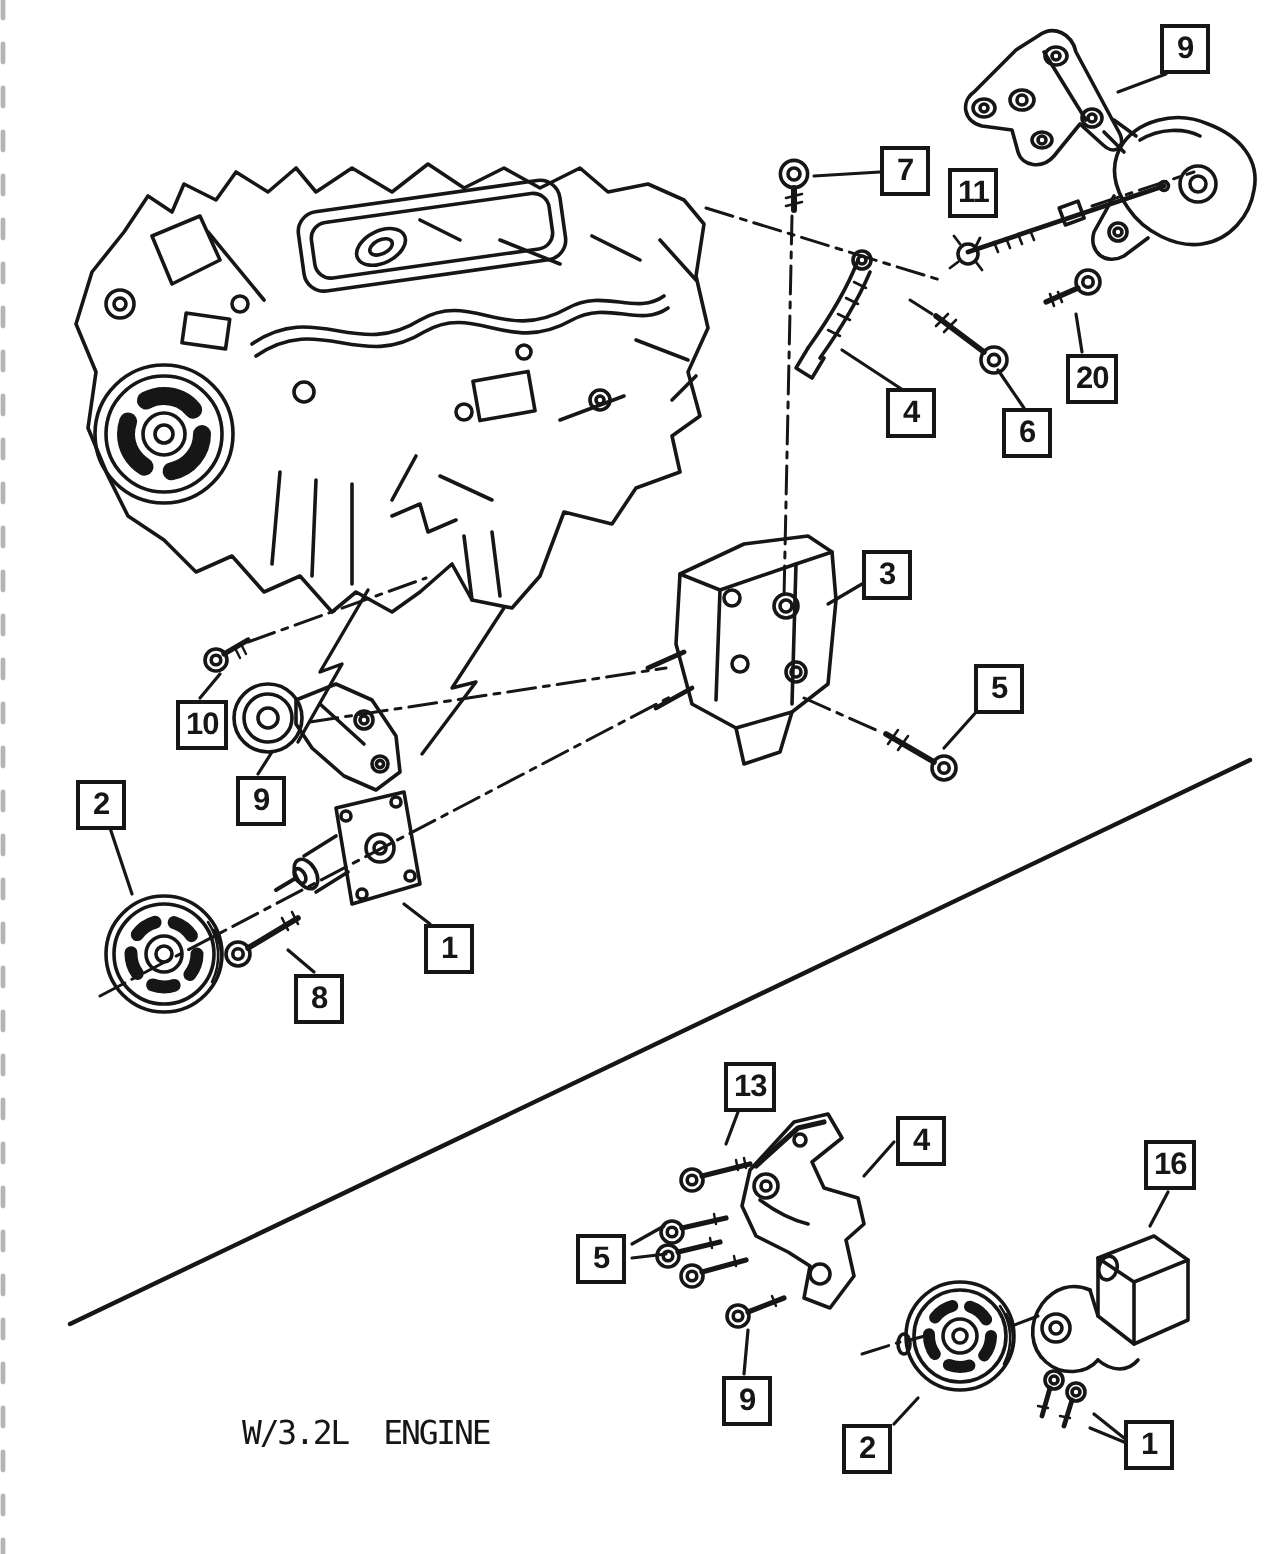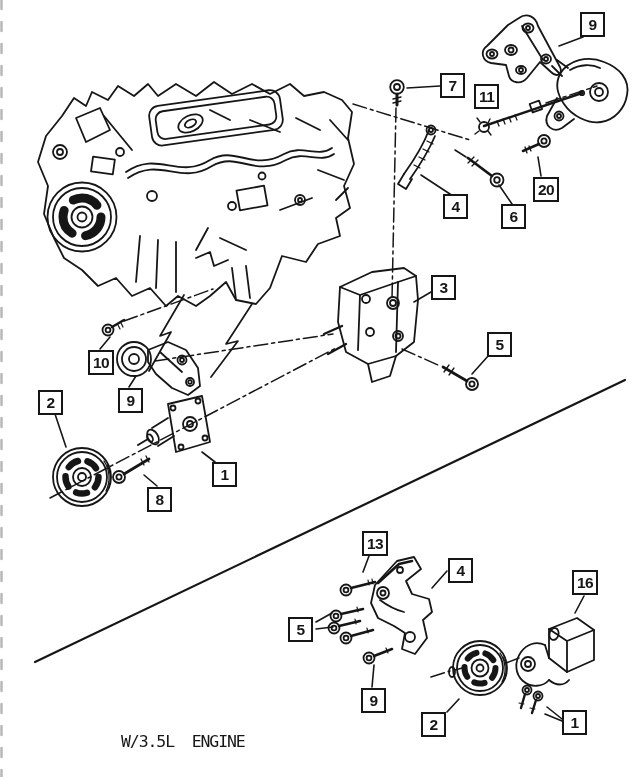--- a/index.html
+++ b/index.html
@@ -352,15 +352,15 @@
   <div class="callout" style="left:212px;top:462px">1</div>
   <div class="callout" style="left:147px;top:487px">8</div>
   <div class="callout" style="left:362px;top:531px">13</div>
   <div class="callout" style="left:448px;top:558px">4</div>
   <div class="callout" style="left:572px;top:570px">16</div>
   <div class="callout" style="left:288px;top:617px">5</div>
   <div class="callout" style="left:361px;top:688px">9</div>
   <div class="callout" style="left:421px;top:712px">2</div>
   <div class="callout" style="left:562px;top:710px">1</div>
 
-  <div class="eng-label" style="left:121px;top:732px">W/3.5L  ENGINE</div>
+  <div class="eng-label" style="left:121px;top:707px">W/3.2L  ENGINE</div>
 
 </div>
 
 </body></html>

